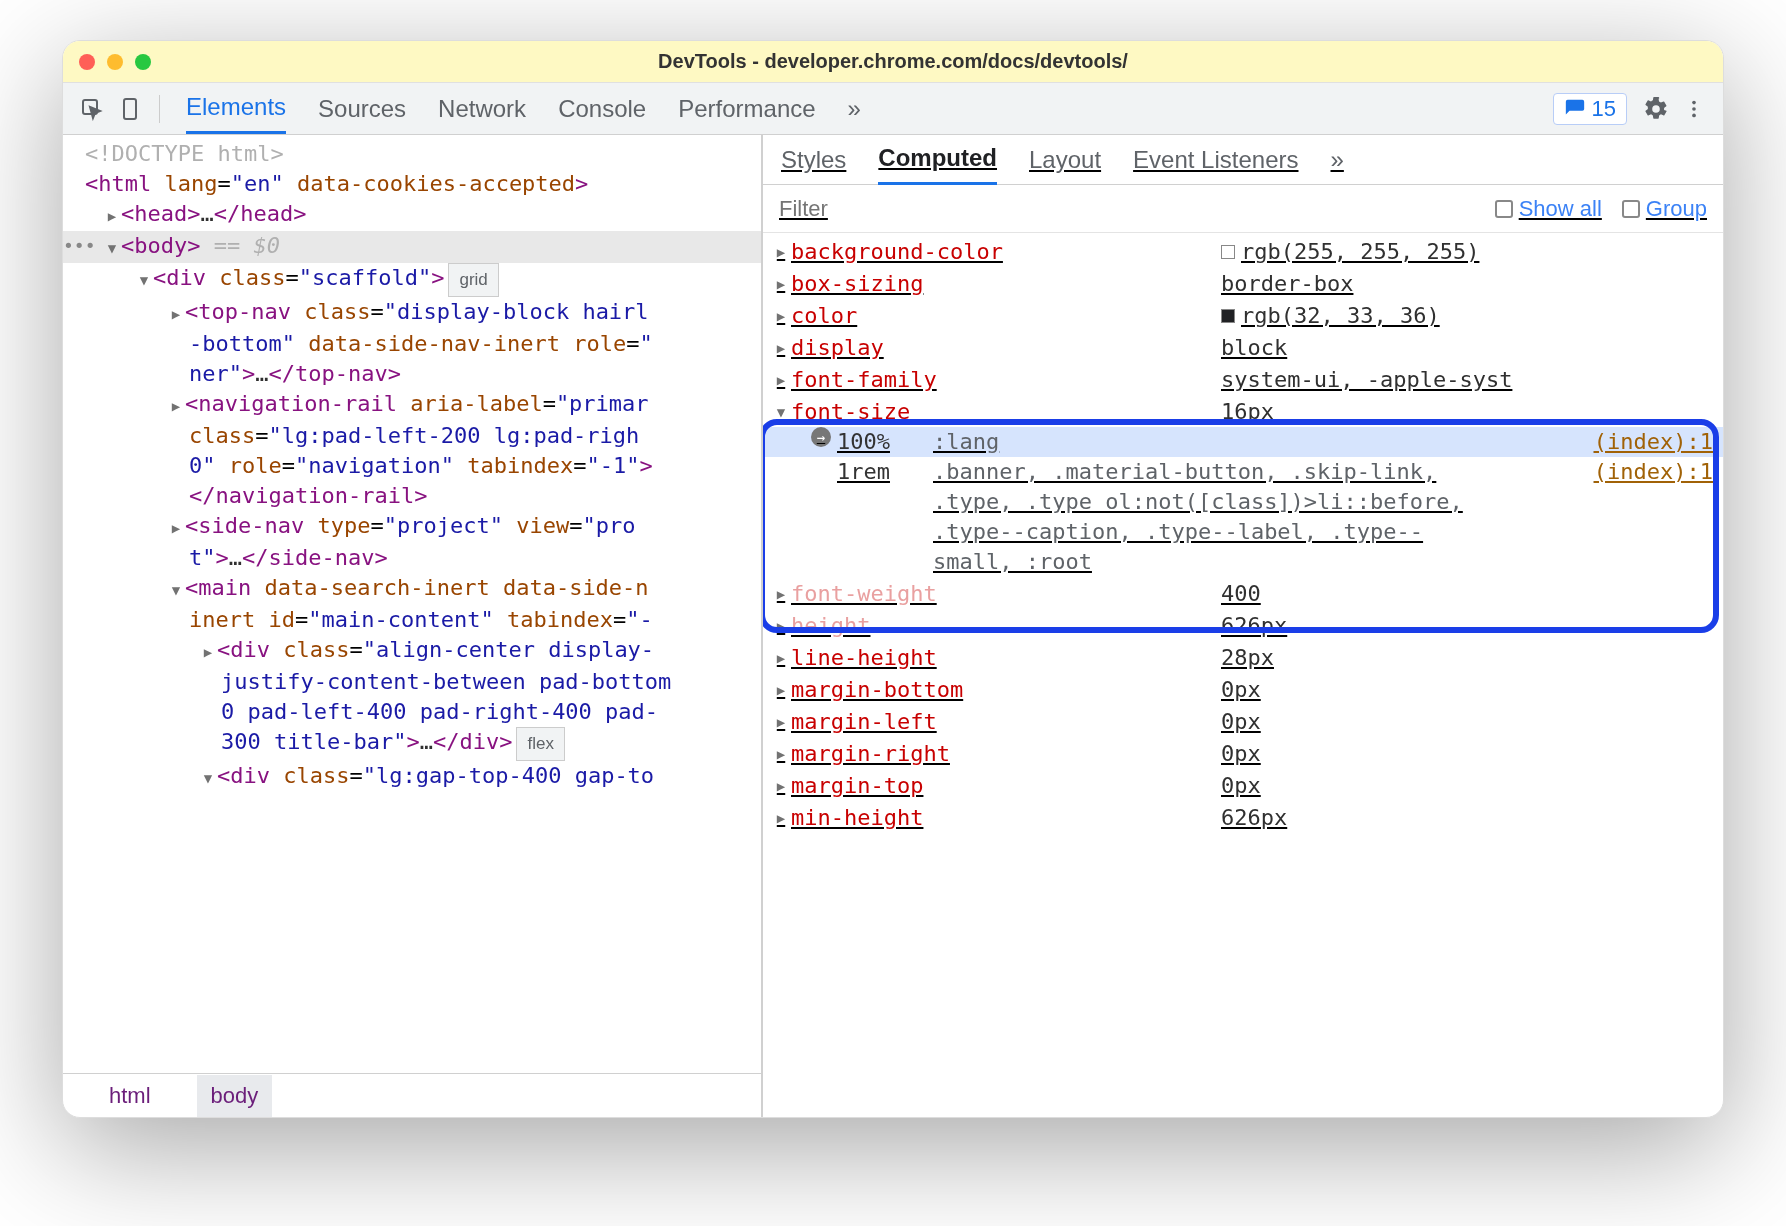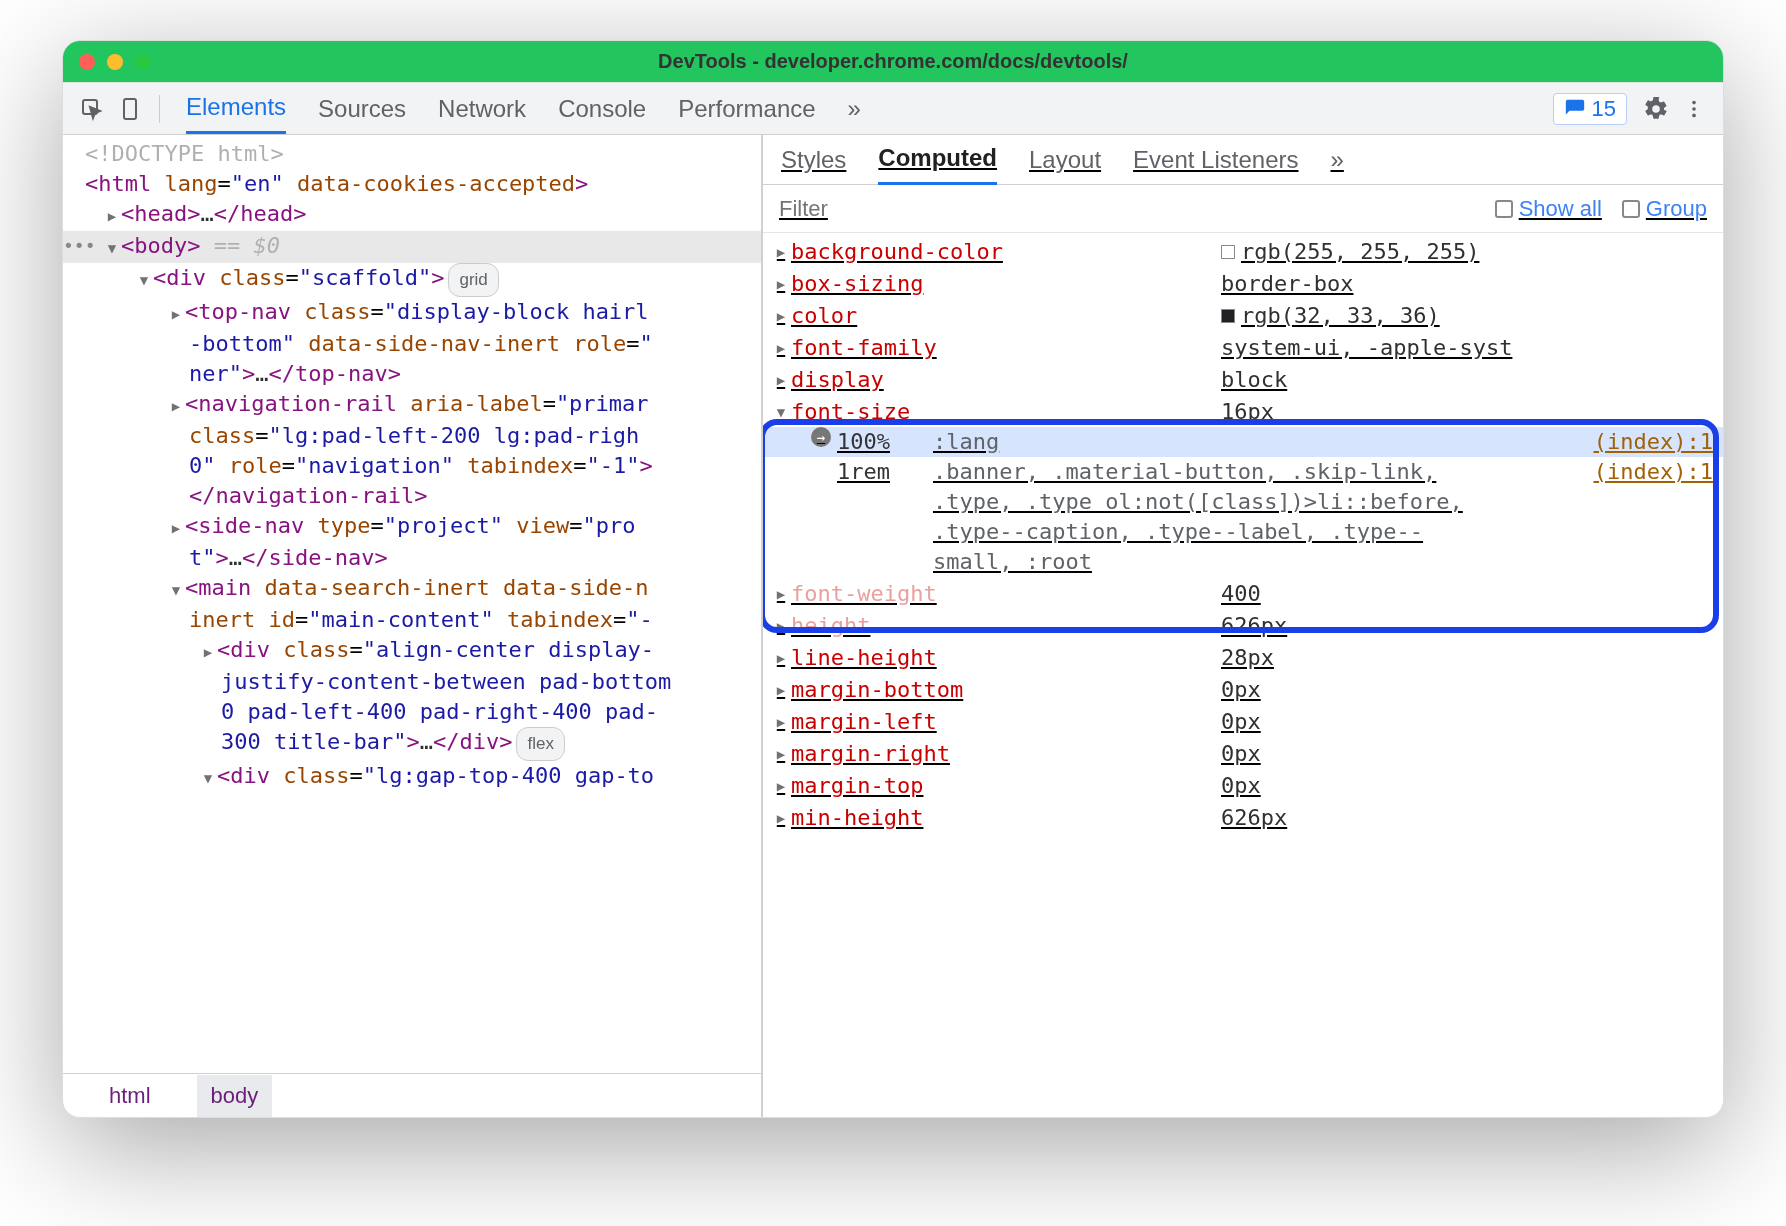--- a/index.html
+++ b/index.html
@@ -1,19 +1,19 @@
 <!DOCTYPE html>
 <html><head>
 <meta charset="utf-8">
 <style>
   * { box-sizing: border-box; margin: 0; padding: 0; }
   body { font-family: -apple-system, "Helvetica Neue", Arial, sans-serif; background: #fff; width: 1786px; height: 1226px; position: relative; }
   .shadow-host { position: absolute; left: 62px; top: 40px; width: 1662px; height: 1078px; filter: drop-shadow(0 30px 60px rgba(0,0,0,0.35)); }
   .window { width: 100%; height: 100%; background: #fff; border-radius: 18px; overflow: hidden; display: flex; flex-direction: column; border:1px solid #ddd;}
-  .titlebar { height: 42px; display: flex; align-items: center; padding: 0 16px; background: #22c55e; border-bottom:1px solid #e0e0e0; position:relative;}
+  .titlebar { height: 42px; display: flex; align-items: center; padding: 0 16px; background: #fef9c3; border-bottom:1px solid #e0e0e0; position:relative;}
   .traffic { display: flex; gap: 12px; position:absolute; left:16px;}
   .dot { width: 16px; height: 16px; border-radius: 50%; }
   .dot.r{background:#ff5f57;} .dot.y{background:#febc2e;} .dot.g{background:#28c840;}
   .title { flex:1; text-align:center; font-size: 20px; color:#333; font-weight:600;}
   .toolbar { height: 52px; display:flex; align-items:center; border-bottom:1px solid #d0d0d0; padding:0 10px; background:#f1f3f4; font-size:24px; color:#5f6368;}
   .toolbar .icon-btn { width:30px; height:30px; display:flex; align-items:center; justify-content:center; margin:0 4px;}
   .tabs-main { display:flex; gap:32px; margin-left:16px; align-items:center;}
   .tabs-main .tab { padding:10px 0; color:#5f6368; cursor:pointer;}
   .tabs-main .tab.active { color:#1a73e8; border-bottom: 3px solid #1a73e8;}
   .spacer{flex:1;}
@@ -26,21 +26,21 @@
   .gray{color:#b0b0b0;}
   .tag{color:#881280;}
   .attr-n{color:#994500;}
   .attr-v{color:#1a1aa6;}
   .txt{color:#303030;}
   .caret{color:#727272; display:inline-block; width:18px; text-align:center;}
   .caret.right::before{content:"▶"; font-size:14px;}
   .caret.down::before{content:"▼"; font-size:14px;}
   .sel-row{background:#e8e8e8; position:relative;}
   .dots3{position:absolute;left:0px;color:#888; font-size:18px;}
-  .badge{display:inline-block; background:#f1f3f4; border:1px solid #ccc; border-radius:12px; font-size:17px; color:#5f6368; padding:1px 10px; font-family:-apple-system,Arial; margin-left:4px;}
+  .badge{display:inline-block; background:#f1f3f4; border:1px solid #ccc; border-radius:0; font-size:17px; color:#5f6368; padding:1px 10px; font-family:-apple-system,Arial; margin-left:4px;}
   .breadcrumb{height:44px; border-top:1px solid #d0d0d0; display:flex; align-items:center; font-size:22px;}
   .breadcrumb span{padding:8px 14px; color:#6b1e7a;margin-left:32px;}
   .breadcrumb span.active{background:#e8eaed;}
   .right-pane{flex:1; display:flex; flex-direction:column; overflow:hidden;text-decoration:underline;}
   .sidetabs{height:50px; display:flex; align-items:center; gap:32px; padding:0 18px; border-bottom:1px solid #d0d0d0; font-size:24px; color:#5f6368;}
   .sidetabs .stab{padding:10px 0;}
   .sidetabs .stab.active{color:#202124; font-weight:600; border-bottom:3px solid #1a73e8;}
   .filterbar{height:48px; display:flex; align-items:center; padding:0 16px; border-bottom:1px solid #e4e4e4; font-size:22px; color:#888;}
   .filterbar input{border:none; outline:none; font-size:22px; flex:1; background:transparent;}
   .ck{display:flex; align-items:center; gap:6px; margin-left:20px; font-size:22px; color:#3b82f6;}
@@ -188,30 +188,30 @@
             <div class="prow">
               <span class="caret right"></span>
               <span class="pname">color</span>
               <span class="pval">
                 <span class="swatch" style="background: rgb(32, 33, 36);"></span>
                 <span>rgb(32, 33, 36)</span>
               </span>
             </div>
             <div class="prow">
               <span class="caret right"></span>
+              <span class="pname">display</span>
+              <span class="pval">
+                <span>block</span>
+              </span>
+            </div>
+            <div class="prow">
+              <span class="caret right"></span>
               <span class="pname">font-family</span>
               <span class="pval">
                 <span>system-ui, -apple-syst</span>
-              </span>
-            </div>
-            <div class="prow">
-              <span class="caret right"></span>
-              <span class="pname">display</span>
-              <span class="pval">
-                <span>block</span>
               </span>
             </div>
             <div class="prow">
               <span class="caret down"></span>
               <span class="pname">font-size</span>
               <span class="pval">
                 <span>16px</span>
               </span>
             </div>
             <div class="detail sel-hl" style="display: flex; align-items: flex-start;">

